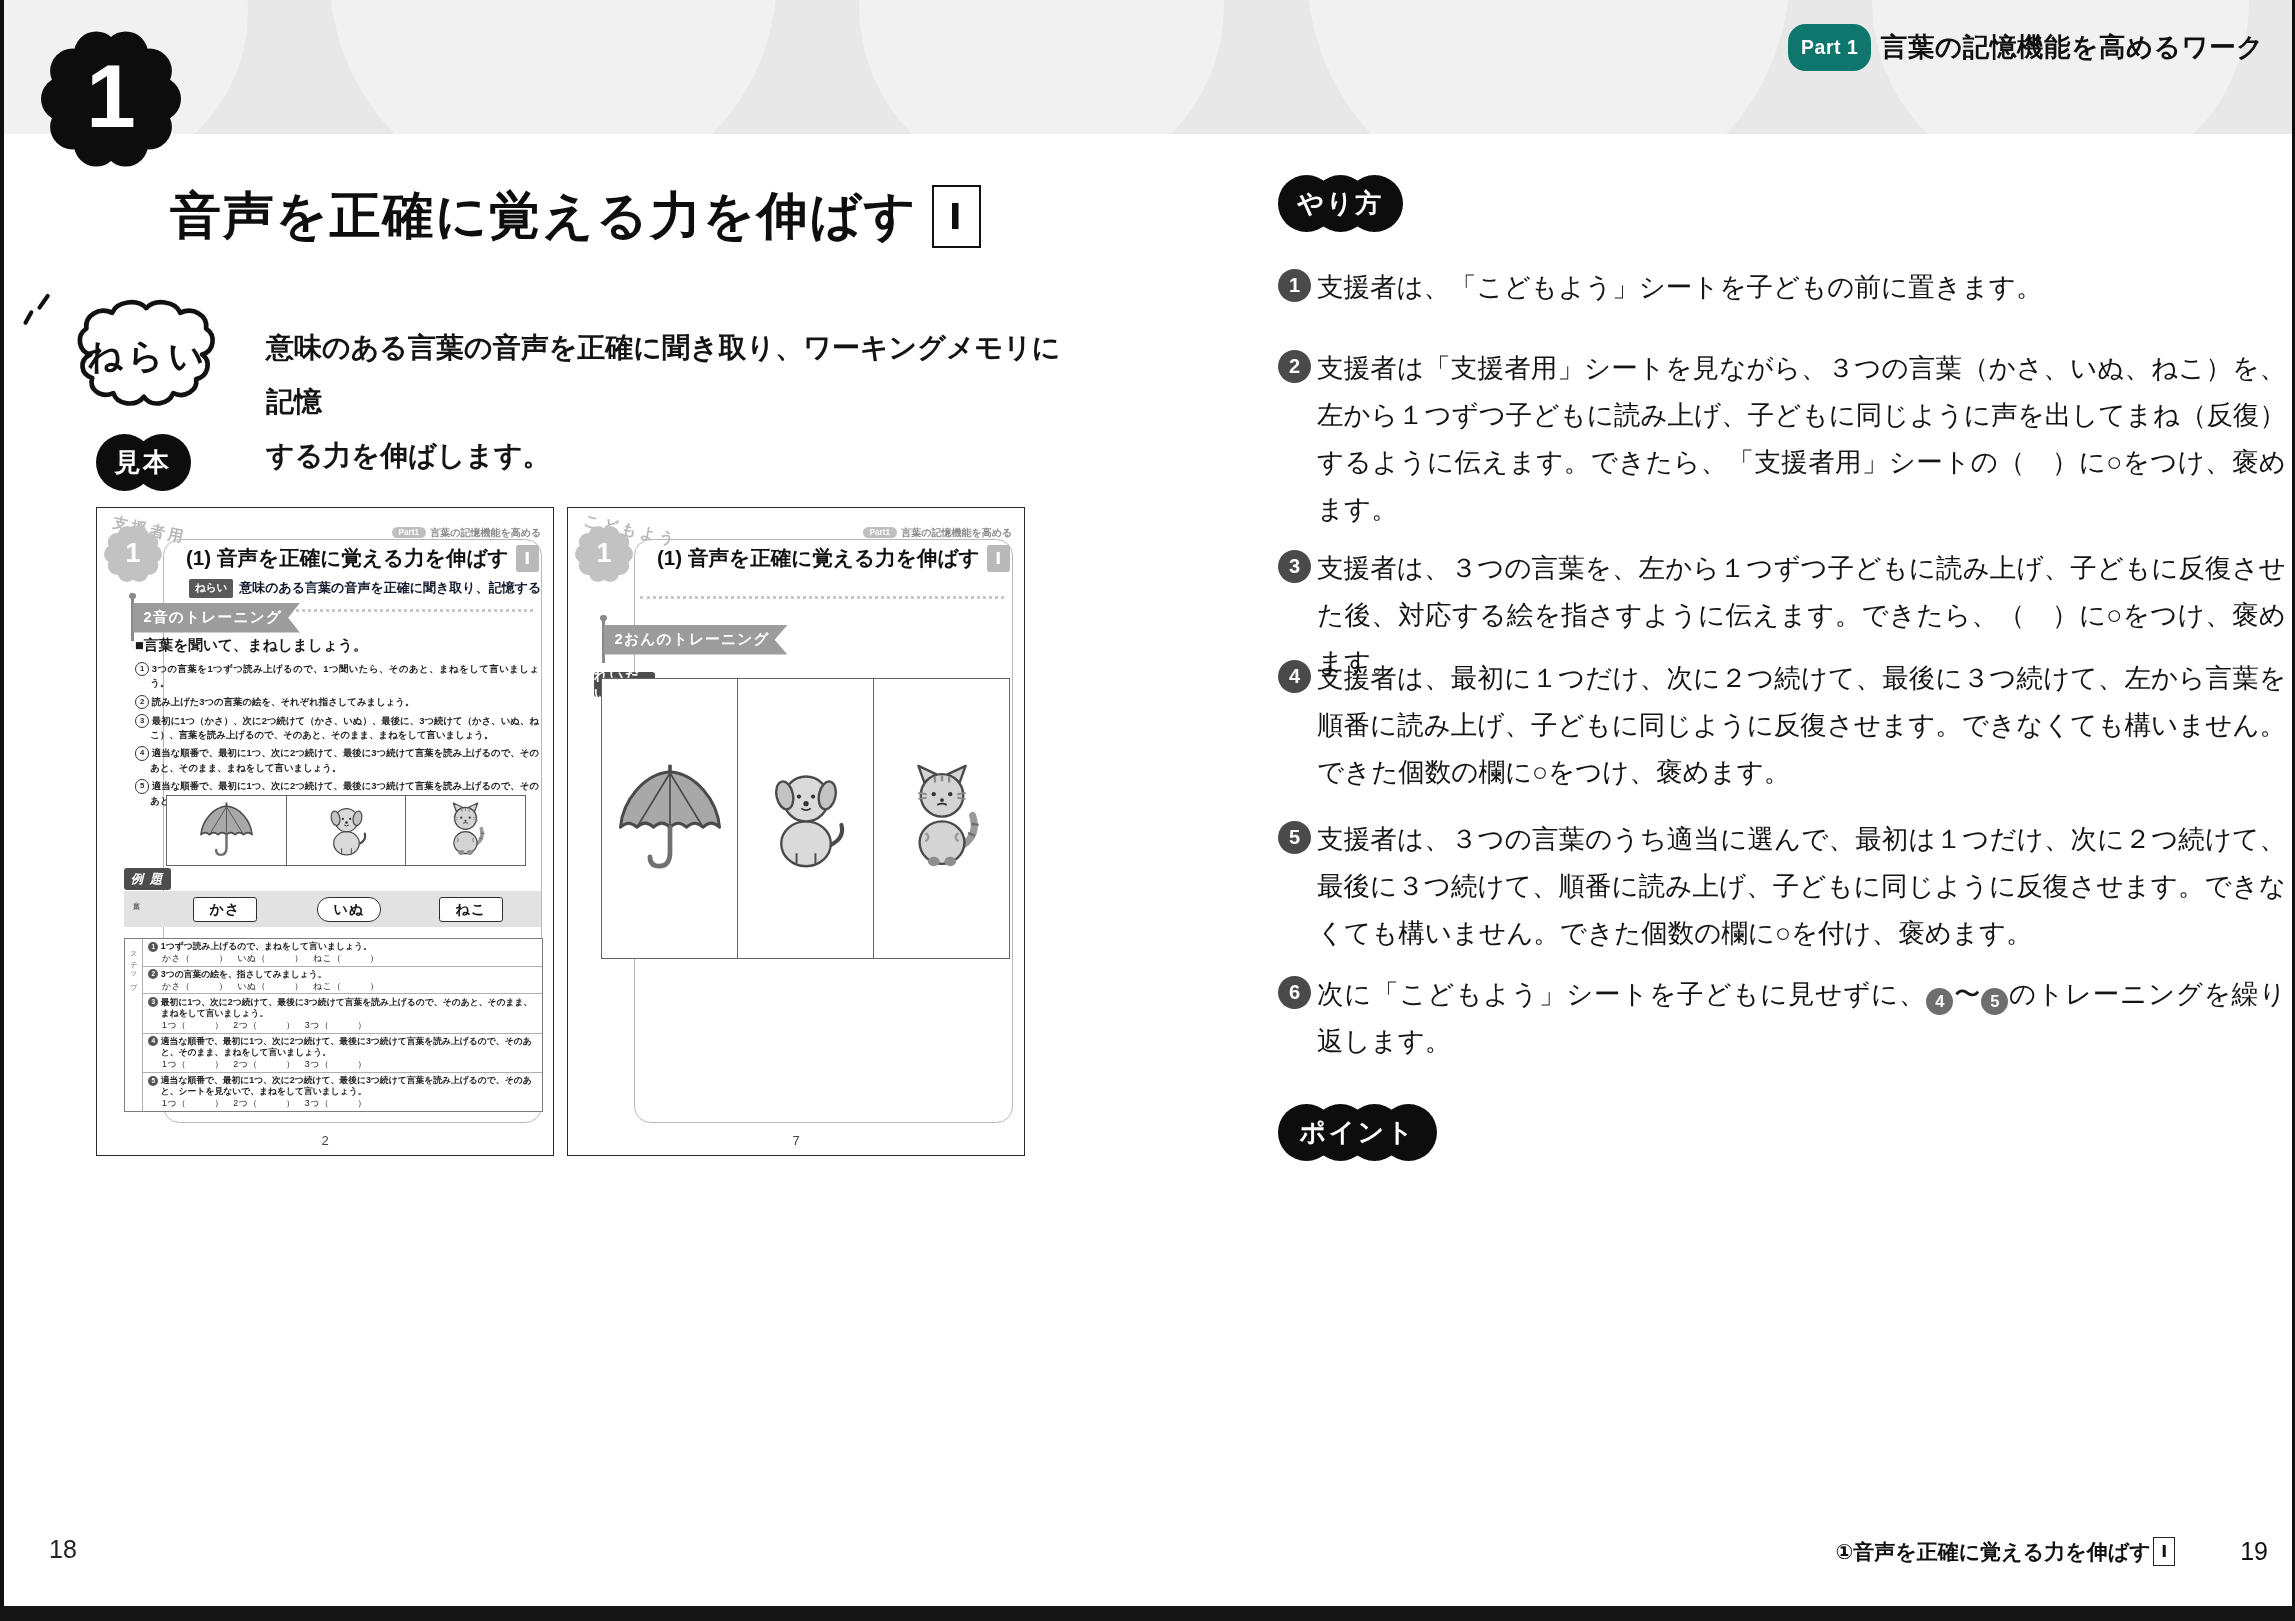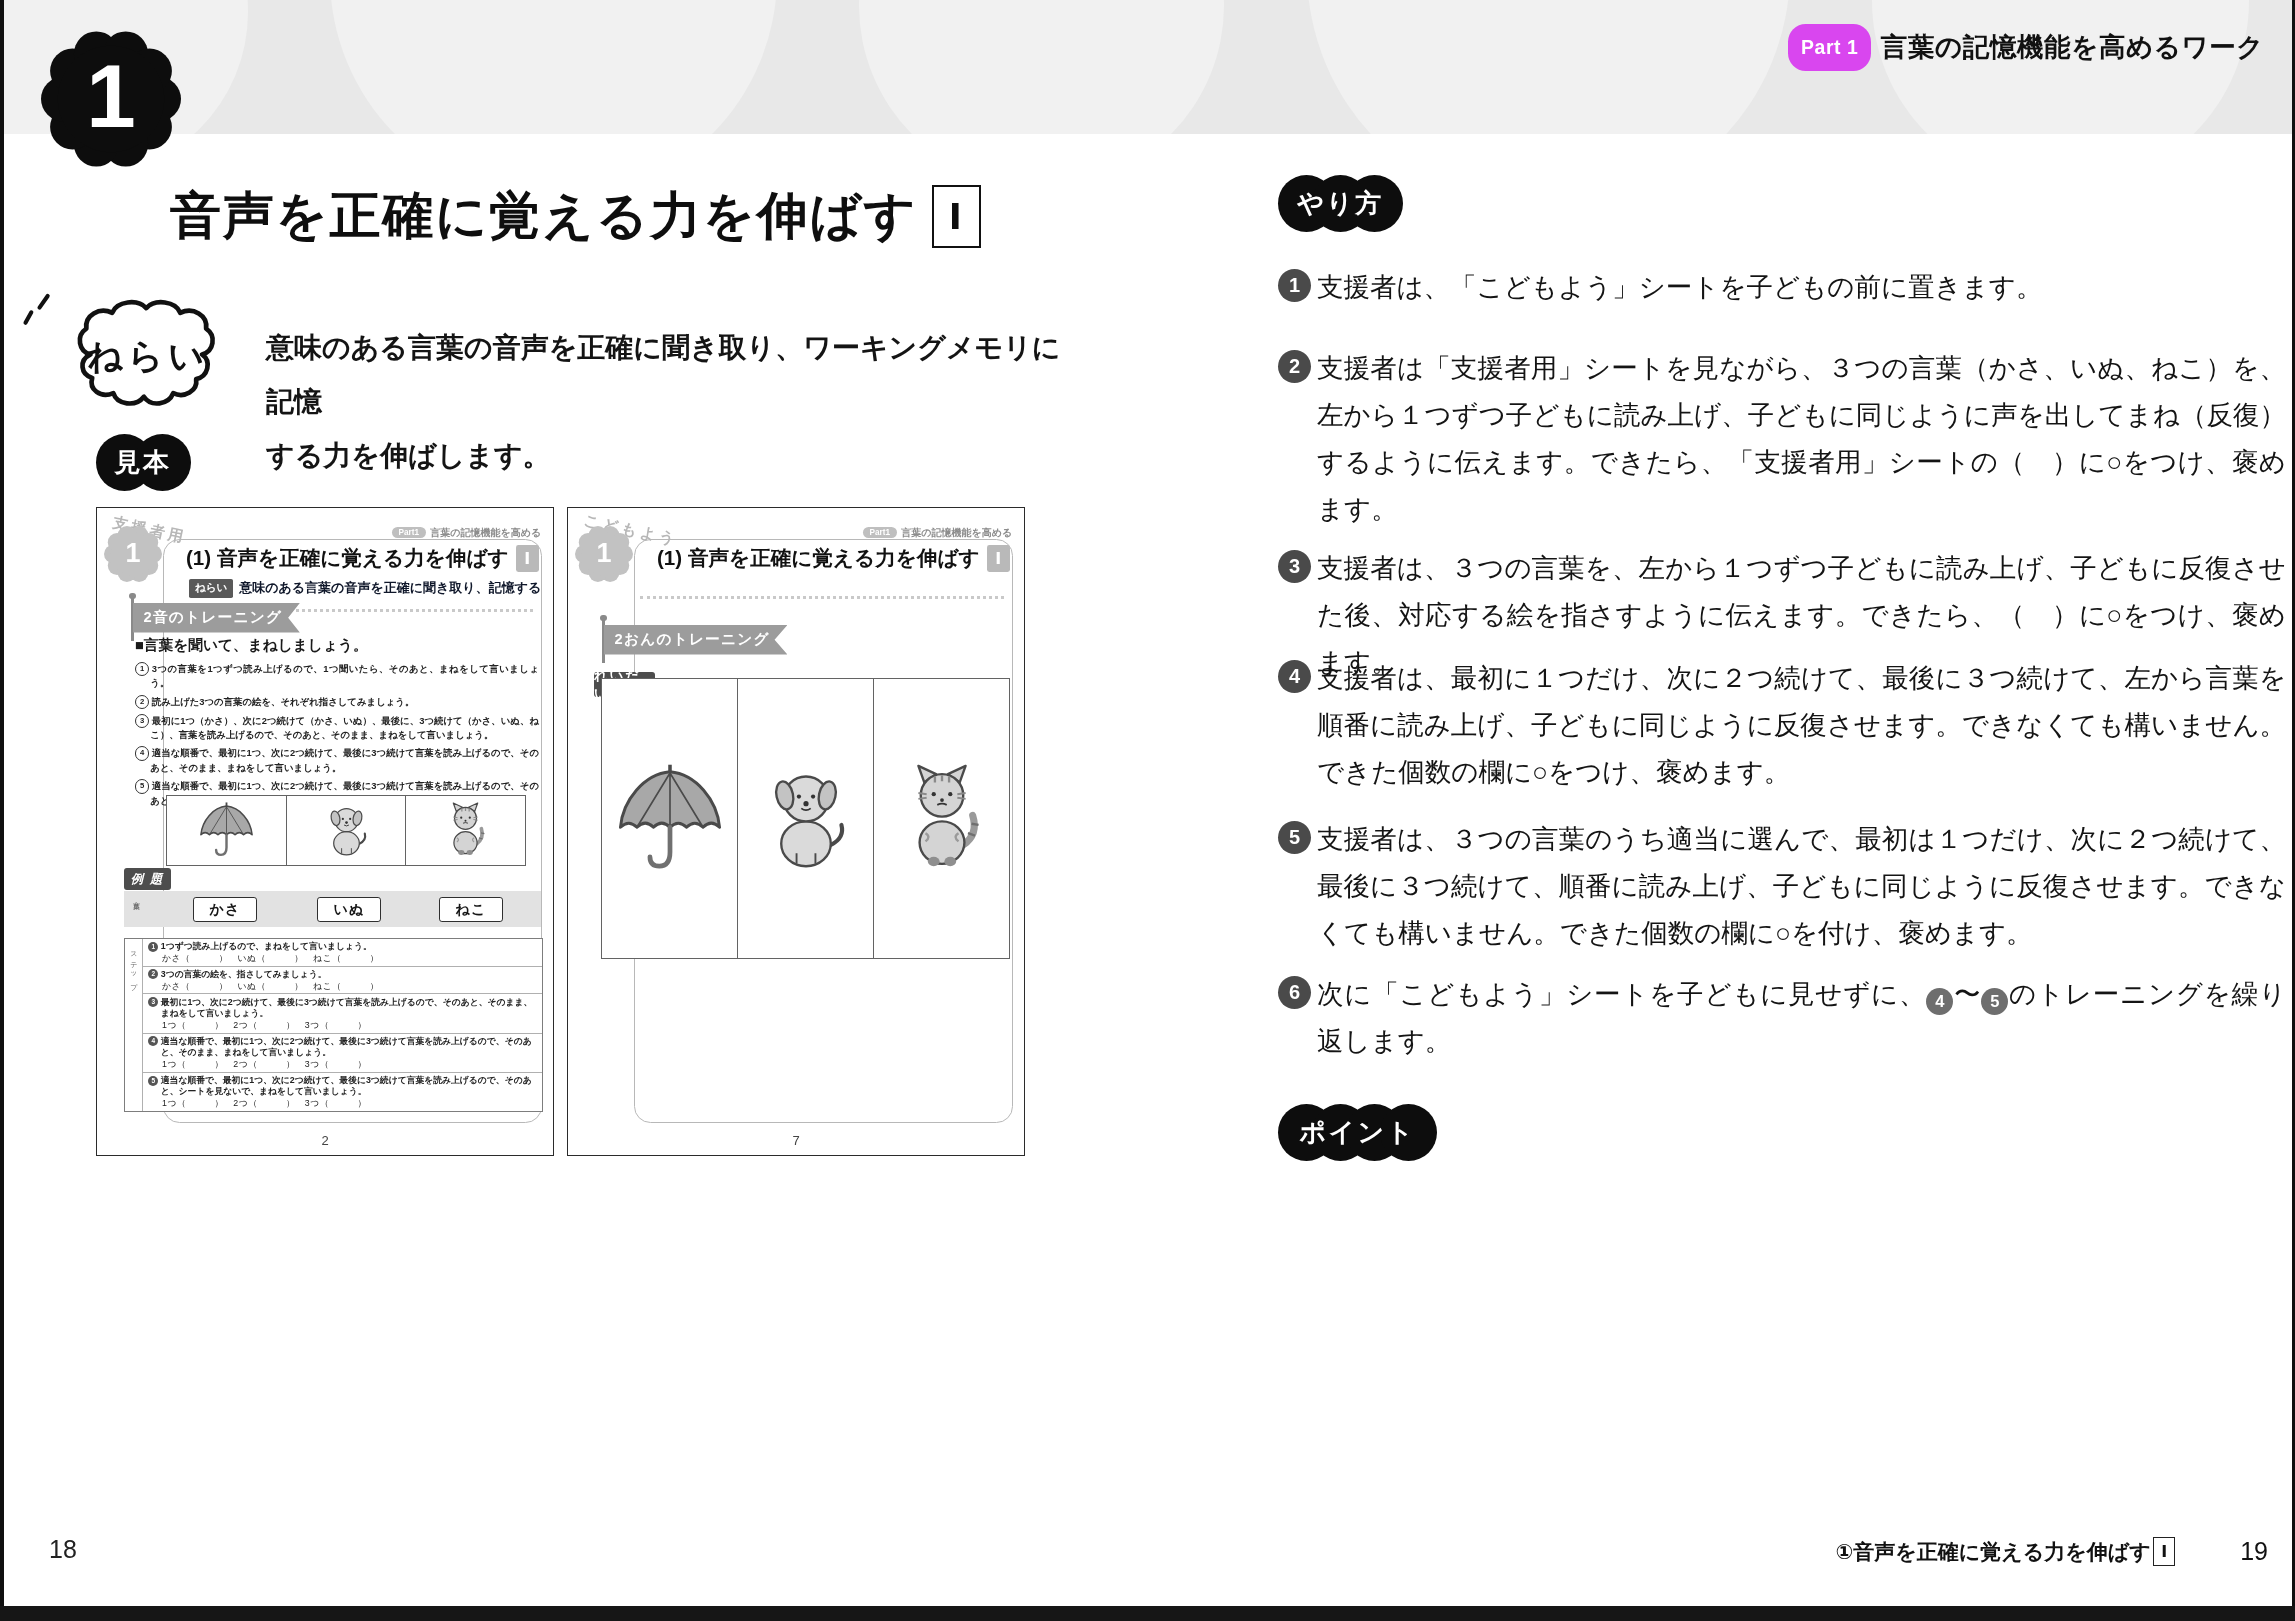--- a/index.html
+++ b/index.html
@@ -3,21 +3,21 @@
 <meta charset="utf-8">
 <style>
   html,body{margin:0;padding:0;background:#fff;}
   #page{position:relative;width:2295px;height:1622px;background:#ffffff;
         font-family:"Liberation Sans","DejaVu Sans",sans-serif;color:#151515;overflow:hidden;}
   
   .band{position:absolute;left:0;top:0;width:2295px;height:134px;background:#e8e8e8;overflow:hidden;}
   .band .bc{position:absolute;border-radius:50%;background:#f1f1f1;}
   
   .hdr{position:absolute;top:23.5px;right:31px;display:flex;align-items:center;gap:9.4px;}
-  .hdr .pill{background:#d946ef;color:#fff;font-size:19.4px;font-weight:700;padding:12px 13px;border-radius:17.7px;letter-spacing:0.6px;}
+  .hdr .pill{background:#0f766e;color:#fff;font-size:19.4px;font-weight:700;padding:12px 13px;border-radius:17.7px;letter-spacing:0.6px;}
   .hdr .ht{font-size:26.5px;font-weight:800;color:#111;letter-spacing:0.6px;}
   
   .flower{position:absolute;left:41px;top:29px;width:140px;height:140px;}
   .flower .num{position:absolute;inset:0;display:flex;align-items:center;justify-content:center;
                color:#fff;font-size:89px;font-weight:800;padding-bottom:4.7px;}
   .mini-flower{position:absolute;width:58px;height:58px;}
   .mini-flower .num{position:absolute;inset:0;display:flex;align-items:center;justify-content:center;
                color:#fff;font-size:27px;font-weight:800;}
   
   .ltitle{position:absolute;left:170px;top:182px;display:flex;align-items:center;
@@ -246,21 +246,21 @@
           <path d="M36 62 q5 3 0 7 M64 62 q-5 3 0 7" stroke="#9a9a9a" stroke-width="2" fill="none"></path>
           <ellipse cx="43" cy="86" rx="5" ry="4" fill="#8f8f8f"></ellipse>
             <ellipse cx="57" cy="86" rx="5" ry="4" fill="#8f8f8f"></ellipse>
         </svg>
       </div>
     </div>
     <div class="extag" style="left:27px;top:360px;width:47px;height:22.4px;font-size:12.4px;font-style:italic;">例 題</div>
     <div class="wordband">
       <span class="wlabel">言葉</span>
       <div class="wbox" style="left:69px;">かさ</div>
-      <div class="wbox" style="left:193px;">いぬ</div>
+      <div class="wbox" style="left:193px;border-radius:12px;">いぬ</div>
       <div class="wbox" style="left:315px;">ねこ</div>
     </div>
     <div class="stbl">
       <div class="side">
           <span>ステップ</span>
         </div>
       <div class="rows">
         <div class="srow" style="flex:2;">
           <div class="t"><span class="fc">1</span><span>1つずつ読み上げるので、まねをして言いましょう。</span></div>
           <div class="ans">かさ（　　　）　いぬ（　　　）　ねこ（　　　）</div>

